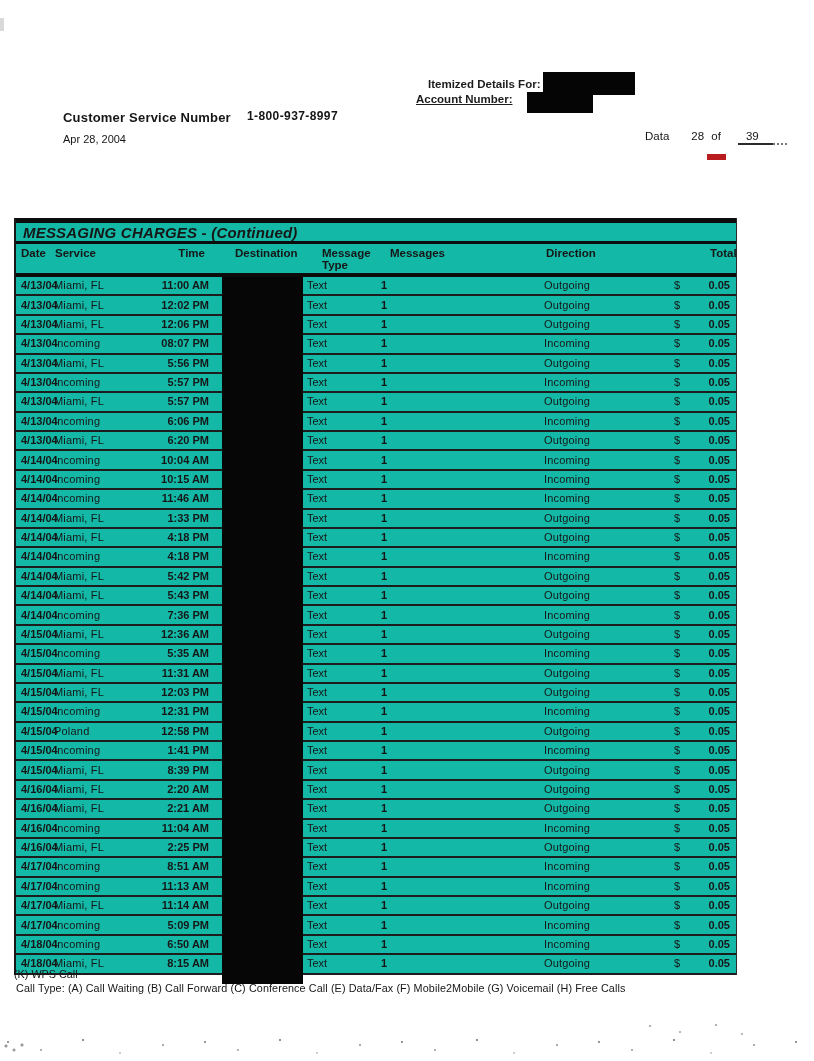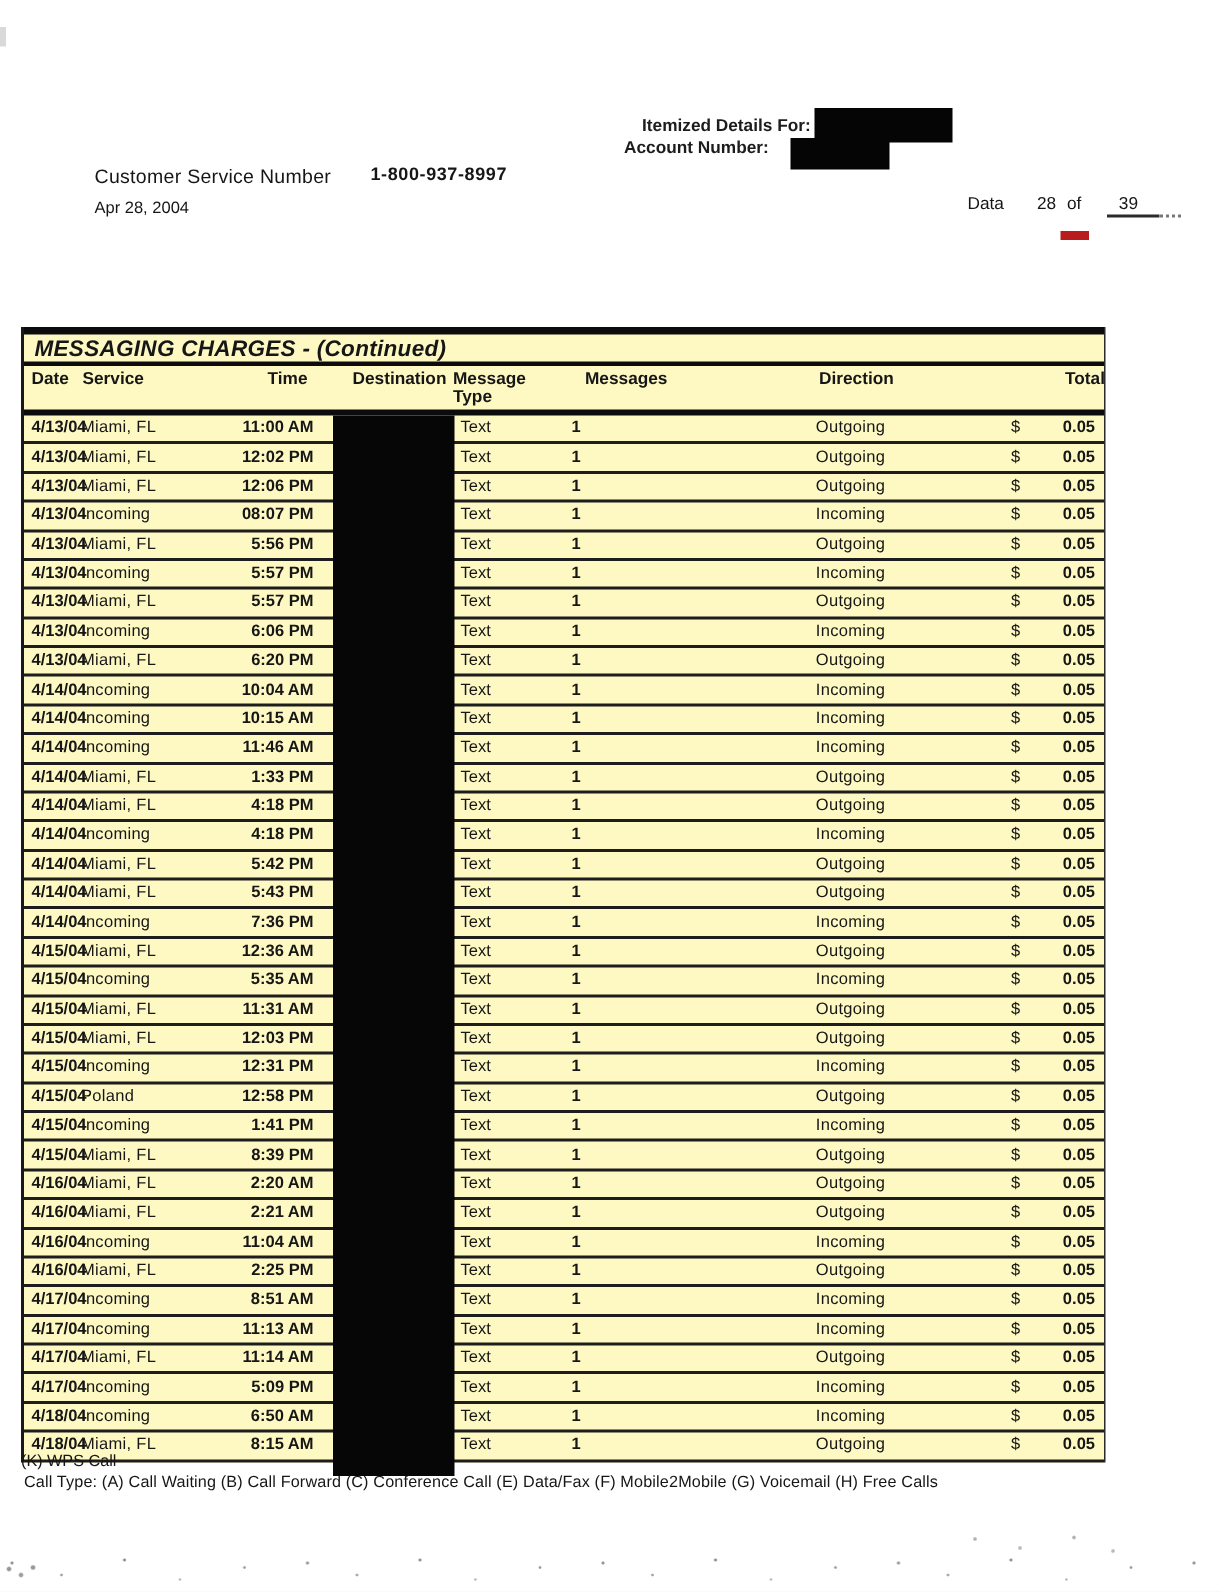--- a/index.html
+++ b/index.html
@@ -6,53 +6,53 @@
   body{
     width:814px;height:1061px;position:relative;background:#ffffff;
     font-family:"Liberation Sans", sans-serif;color:#161616;overflow:hidden;
     -webkit-font-smoothing:antialiased;
   }
   .abs{position:absolute;}
 
   
   .lbl{font-size:11.5px;font-weight:700;color:#1c1c1c;}
   .itemized{left:428px;top:78px;}
-  .account{left:416px;top:93px;}
+  .account{left:416px;top:93px;text-decoration:underline;}
   .redact{background:#050505;position:absolute;}
   .redact-1{left:543px;top:72px;width:92px;height:23px;}
   .redact-2{left:527px;top:92px;width:66px;height:21px;}
-  .cs-label{left:63px;top:110px;font-size:13px;font-weight:400;letter-spacing:.2px;}
+  .cs-label{left:63px;top:110px;font-size:13px;font-weight:700;letter-spacing:.2px;}
   .cs-number{left:247px;top:109px;font-size:12px;font-weight:700;letter-spacing:.4px;}
   .hdr-date{left:63px;top:133px;font-size:11px;font-weight:400;}
   .page-line{left:645px;top:130px;font-size:11.5px;white-space:nowrap;}
   .page-line .gap1{display:inline-block;width:22px;}
   .page-line .gap2{display:inline-block;width:12px;}
   .u{border-bottom:6px solid #b91c1c;padding:0 5px 12px 4px;}
   .u-tail{border-bottom:2px solid #2b2b2b;padding:0 14px 1px 8px;position:relative;}
   .u-tail:after{content:"";position:absolute;right:-16px;bottom:-2px;width:16px;height:2px;
     background:repeating-linear-gradient(90deg,#777 0 2px,transparent 2px 4px);}
 
   
   .tbl{
     position:absolute;left:14px;top:218px;width:723px;
     border-left:2px solid #181818;border-right:1.5px solid #2a2a2a;
-    box-sizing:border-box;background:#fef9c3;
+    box-sizing:border-box;background:#14b8a6;
   }
   .tbl-title{
     border-top:5px solid #0c0c0c;border-bottom:3px solid #0c0c0c;
     height:26px;box-sizing:border-box;display:flex;align-items:center;
     font-size:15px;font-weight:700;font-style:italic;padding-left:7px;letter-spacing:.2px;
   }
   .tbl-head{position:relative;height:33px;border-bottom:4px solid #0c0c0c;box-sizing:border-box;}
   .hc{position:absolute;top:3px;font-size:11.5px;font-weight:700;line-height:12px;}
   .h-date{left:5px;}
   .h-service{left:39px;}
   .h-time{left:145px;width:44px;text-align:right;}
   .h-dest{left:219px;}
-  .h-msgtype{left:286px;width:54px;}
+  .h-msgtype{left:306px;width:54px;}
   .h-messages{left:374px;}
   .h-direction{left:530px;}
   .h-total{left:694px;}
 
   .tbl-body{position:relative;}
   .row{position:relative;height:19.39px;border-bottom:2px solid #1d1d1d;box-sizing:border-box;}
   .cell{position:absolute;top:0;bottom:1px;display:flex;align-items:center;font-size:11px;white-space:nowrap;}
   .c-date{left:5px;font-weight:700;}
   .c-service{left:38px;font-weight:400;letter-spacing:.2px;}
   .c-time{left:121px;width:72px;justify-content:flex-end;font-weight:700;}

